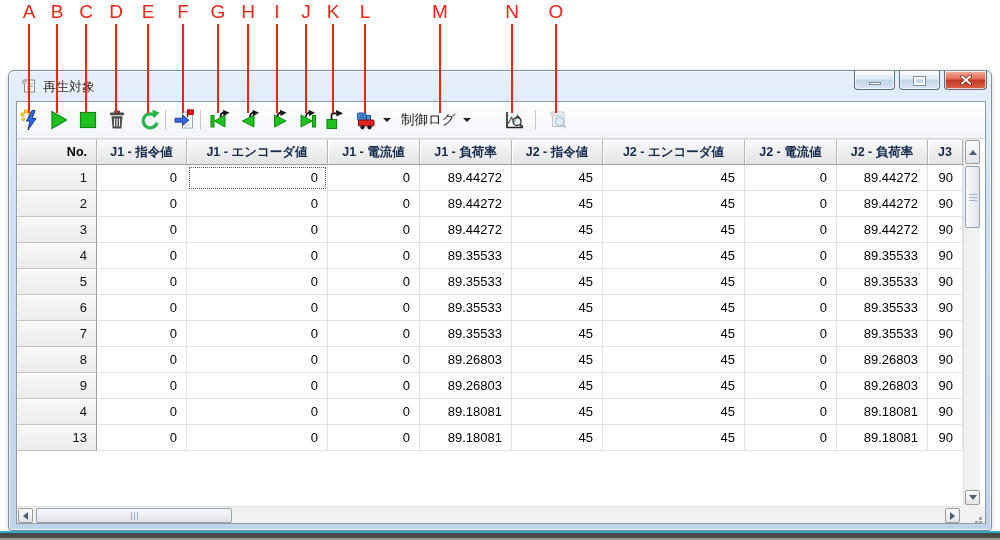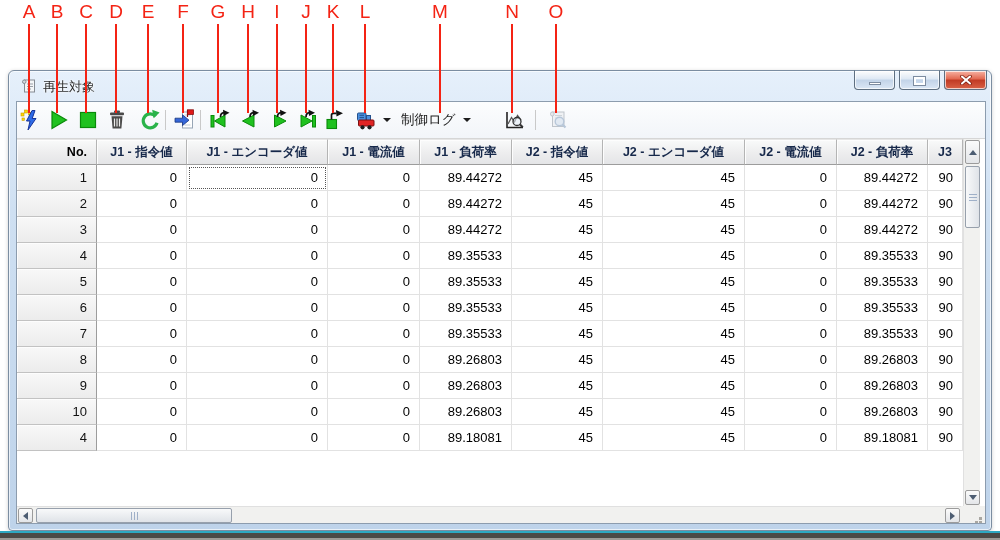--- a/index.html
+++ b/index.html
@@ -419,33 +419,33 @@
                 <td>0</td>
                 <td>0</td>
                 <td>89.26803</td>
                 <td>45</td>
                 <td>45</td>
                 <td>0</td>
                 <td>89.26803</td>
                 <td>90</td>
               </tr>
               <tr>
-                <th>10</th>
-                <td>0</td>
-                <td>0</td>
-                <td>0</td>
-                <td>89.26803</td>
-                <td>45</td>
-                <td>45</td>
-                <td>0</td>
-                <td>89.26803</td>
-                <td>90</td>
-              </tr>
-              <tr>
                 <th>4</th>
+                <td>0</td>
+                <td>0</td>
+                <td>0</td>
+                <td>89.18081</td>
+                <td>45</td>
+                <td>45</td>
+                <td>0</td>
+                <td>89.18081</td>
+                <td>90</td>
+              </tr>
+              <tr>
+                <th>13</th>
                 <td>0</td>
                 <td>0</td>
                 <td>0</td>
                 <td>89.18081</td>
                 <td>45</td>
                 <td>45</td>
                 <td>0</td>
                 <td>89.18081</td>
                 <td>90</td>
               </tr>

